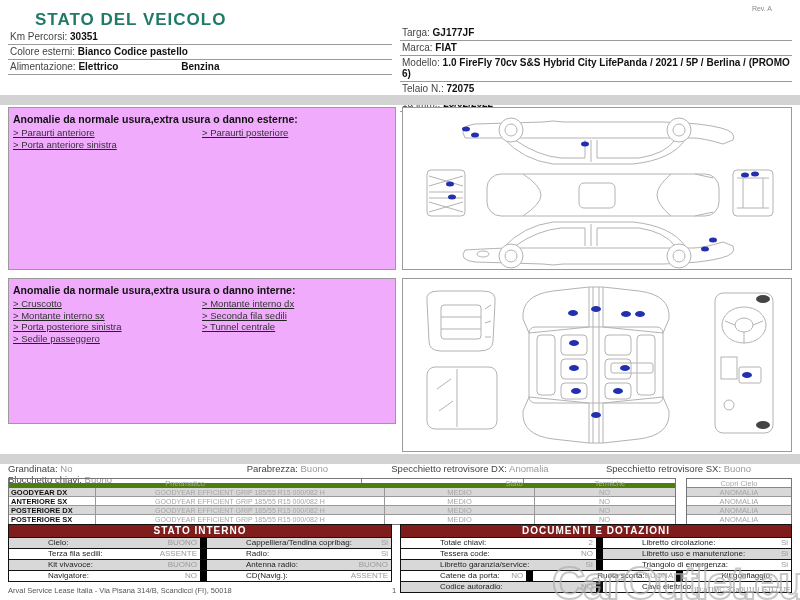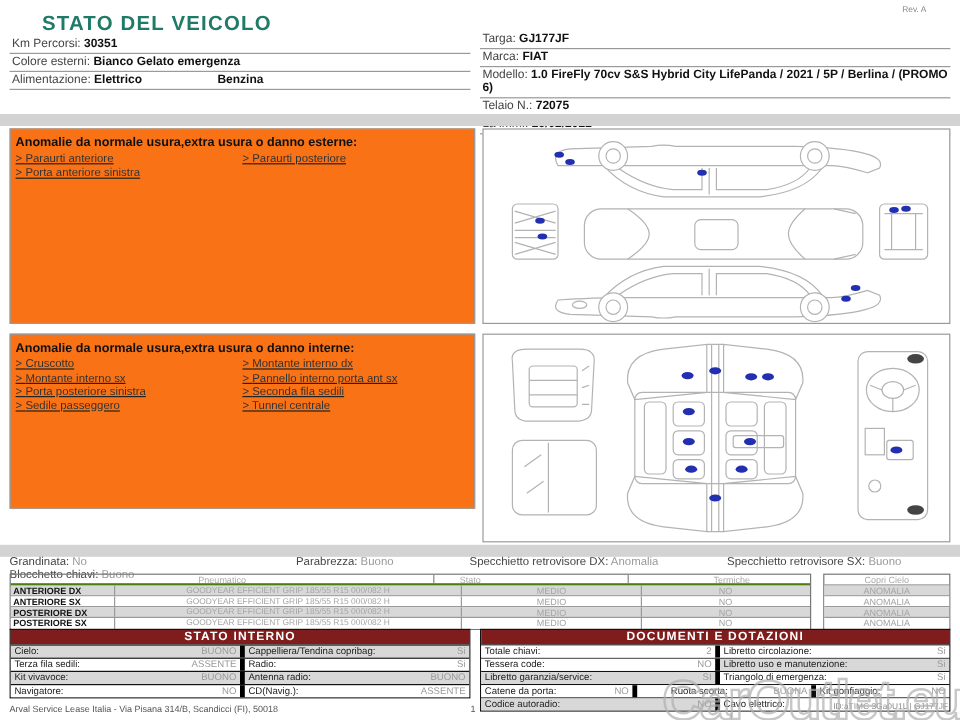--- a/index.html
+++ b/index.html
@@ -14,66 +14,66 @@
   .rev { position:absolute; right:28px; top:5px; font-size:7px; color:#888; }
   .hdr-left { position:absolute; left:8px; top:30px; width:384px; }
   .hdr-right { position:absolute; left:400px; top:26px; width:392px; }
   .field-row { border-bottom:1px solid #9a9a9a; padding:1px 2px 2px 2px; font-size:10px;
     line-height:11px; color:#444; }
   .field-row b { color:#111; }
   .field-row .v2 { margin-left:60px; }
   
   .graybar { position:absolute; left:0; width:800px; height:10px; background:#d3d3d3; }
   
-  .sect-box { position:absolute; border:1px solid #9a9a9a; background:#f97316; }
+  .sect-box { position:absolute; border:1px solid #9a9a9a; background:#f0abfc; }
   .sect-title { font-size:10.5px; font-weight:bold; color:#111; padding:5px 4px 2px 4px; }
   .anomaly-cols { display:flex; padding:0 4px; }
   .anomaly-col { width:50%;text-decoration:underline; }
   .anomaly-item { font-size:9.5px; color:#333; line-height:11.5px; list-style:none; }
   .anomaly-item::before { content:"> "; }
   .diag-box { position:absolute; border:1px solid #9a9a9a; background:#fff; }
   svg .ln { fill:none; stroke:#b3b3b3; stroke-width:1; }
   svg .lnf { fill:#fff; stroke:#b3b3b3; stroke-width:1; }
   svg .mk { fill:#2230b0; stroke:none; }
   
   .summary { position:absolute; left:8px; top:463px; width:784px; font-size:9.5px; color:#444; }
   .summary .pair { display:inline-block; }
   .summary .val { color:#999; }
   
   .tyre-table { position:absolute; left:8px; top:478px; width:668px; border:1px solid #777;
     font-size:7.5px; }
-  .tyre-hdr { display:flex; color:#aaa; border-bottom:2px solid #4d7c0f; height:9px; line-height:9px;gap:21px; }
+  .tyre-hdr { display:flex; color:#aaa; border-bottom:5px solid #4d7c0f; height:9px; line-height:9px;gap:21px; }
   .tyre-row { display:flex; height:9px; line-height:9px; border-bottom:1px solid #999; }
   .tyre-row:last-child { border-bottom:none; }
   .tc { text-align:center; overflow:hidden; white-space:nowrap; }
   .tc-pos { width:87px; text-align:left; font-weight:bold; color:#111; padding-left:2px;
     border-right:1px solid #999; }
   .tc-desc { width:289px; color:#a5a5a5; font-size:7px; border-right:1px solid #999; }
   .tc-stato { width:150px; color:#a5a5a5; border-right:1px solid #999; }
   .tc-term { width:139px; color:#a5a5a5; }
   .hdr-pneu { width:377px; text-align:center; border-right:1px solid #888; }
-  .hdr-stato { width:150px; text-align:left; border-right:1px solid #888; }
+  .hdr-stato { width:150px; text-align:right; border-right:1px solid #888; }
   .hdr-term { width:139px; text-align:center; }
   .copri-table { position:absolute; left:686px; top:478px; width:106px; border:1px solid #777;
     font-size:7.5px; }
   .copri-hdr { color:#aaa; text-align:center; border-bottom:1px solid #888; height:9px; line-height:9px; }
   .copri-row { height:9px; line-height:9px; text-align:center; color:#a5a5a5;
     border-bottom:1px solid #999; }
   .copri-row:last-child { border-bottom:none; }
   .rowbg-g { background:#d8d8d8; }
   .rowbg-w { background:#fff; }
   
   .info-table { position:absolute; top:524px; border:1px solid #111; font-size:8px; }
   .info-hdr { background:#7f1d1d; color:#fff; font-weight:bold; text-align:center; font-size:10px;
     height:12px; line-height:12px; letter-spacing:1px; }
   .info-row { display:flex; border-top:1px solid #111; }
   .info-cell { display:flex; justify-content:space-between; padding:0 3px; height:10px;
     line-height:10px; overflow:hidden; white-space:nowrap; }
-  .info-cell + .info-cell { border-left:4px solid #000000; }
-  .info-cell .lab { color:#222; }
+  .info-cell + .info-cell { border-left:7px solid #000000; }
+  .info-cell .lab { color:#222;margin-left:36px; }
   .info-cell .val { color:#9b9b9b; }
   .w50 { width:50%; }
   .w28 { width:55%;padding-left:28px; }
   .w22 { width:45%;gap:41px; }
   .si-table { left:8px; width:384px; }
   .doc-table { left:400px; width:392px; }
   
   .footer { position:absolute; left:0; top:586px; width:800px; font-size:7.5px; color:#555; }
   .footer .f-left { position:absolute; left:8px; }
   .footer .f-page { position:absolute; left:392px; }
@@ -91,21 +91,21 @@
   <div class="doc-title">STATO DEL VEICOLO</div>
   <div class="rev">Rev. A</div>
 
   <div class="hdr-left">
     <div class="field-row">
       <span class="lab">Km Percorsi:</span>
       <b>30351</b>
     </div>
     <div class="field-row">
       <span class="lab">Colore esterni:</span>
-      <b>Bianco Gelato emergenza</b>
+      <b>Bianco Codice pastello</b>
     </div>
     <div class="field-row">
       <span class="lab">Alimentazione:</span>
       <b>Elettrico</b>
       <b class="v2">Benzina</b>
     </div>
   </div>
 
   <div class="hdr-right">
     <div class="field-row">
@@ -197,21 +197,20 @@
     <div class="sect-title">Anomalie da normale usura,extra usura o danno interne:</div>
     <div class="anomaly-cols">
       <ul class="anomaly-col">
         <li class="anomaly-item">Cruscotto</li>
         <li class="anomaly-item">Montante interno sx</li>
         <li class="anomaly-item">Porta posteriore sinistra</li>
         <li class="anomaly-item">Sedile passeggero</li>
       </ul>
       <ul class="anomaly-col">
         <li class="anomaly-item">Montante interno dx</li>
-        <li class="anomaly-item">Pannello interno porta ant sx</li>
         <li class="anomaly-item">Seconda fila sedili</li>
         <li class="anomaly-item">Tunnel centrale</li>
       </ul>
     </div>
   </div>
 
   <div class="diag-box" style="left:402px; top:278px; width:390px; height:174px;">
     <svg width="388" height="172" viewBox="0 0 388 172">
 
       <path class="ln" d="M24,22 Q22,12 36,12 L80,12 Q94,12 92,24 L90,62 Q90,72 76,72 L38,72 Q26,72 26,62 Z"></path>
@@ -290,21 +289,21 @@
     </div>
   </div>
 
   <div class="tyre-table">
     <div class="tyre-hdr">
       <div class="hdr-pneu">Pneumatico</div>
       <div class="hdr-stato">Stato</div>
       <div class="hdr-term">Termiche</div>
     </div>
     <div class="tyre-row rowbg-g">
-      <div class="tc tc-pos">ANTERIORE DX</div>
+      <div class="tc tc-pos">GOODYEAR DX</div>
       <div class="tc tc-desc">GOODYEAR EFFICIENT GRIP 185/55 R15 000/082 H</div>
       <div class="tc tc-stato">MEDIO</div>
       <div class="tc tc-term">NO</div>
     </div>
     <div class="tyre-row rowbg-w">
       <div class="tc tc-pos">ANTERIORE SX</div>
       <div class="tc tc-desc">GOODYEAR EFFICIENT GRIP 185/55 R15 000/082 H</div>
       <div class="tc tc-stato">MEDIO</div>
       <div class="tc tc-term">NO</div>
     </div>

